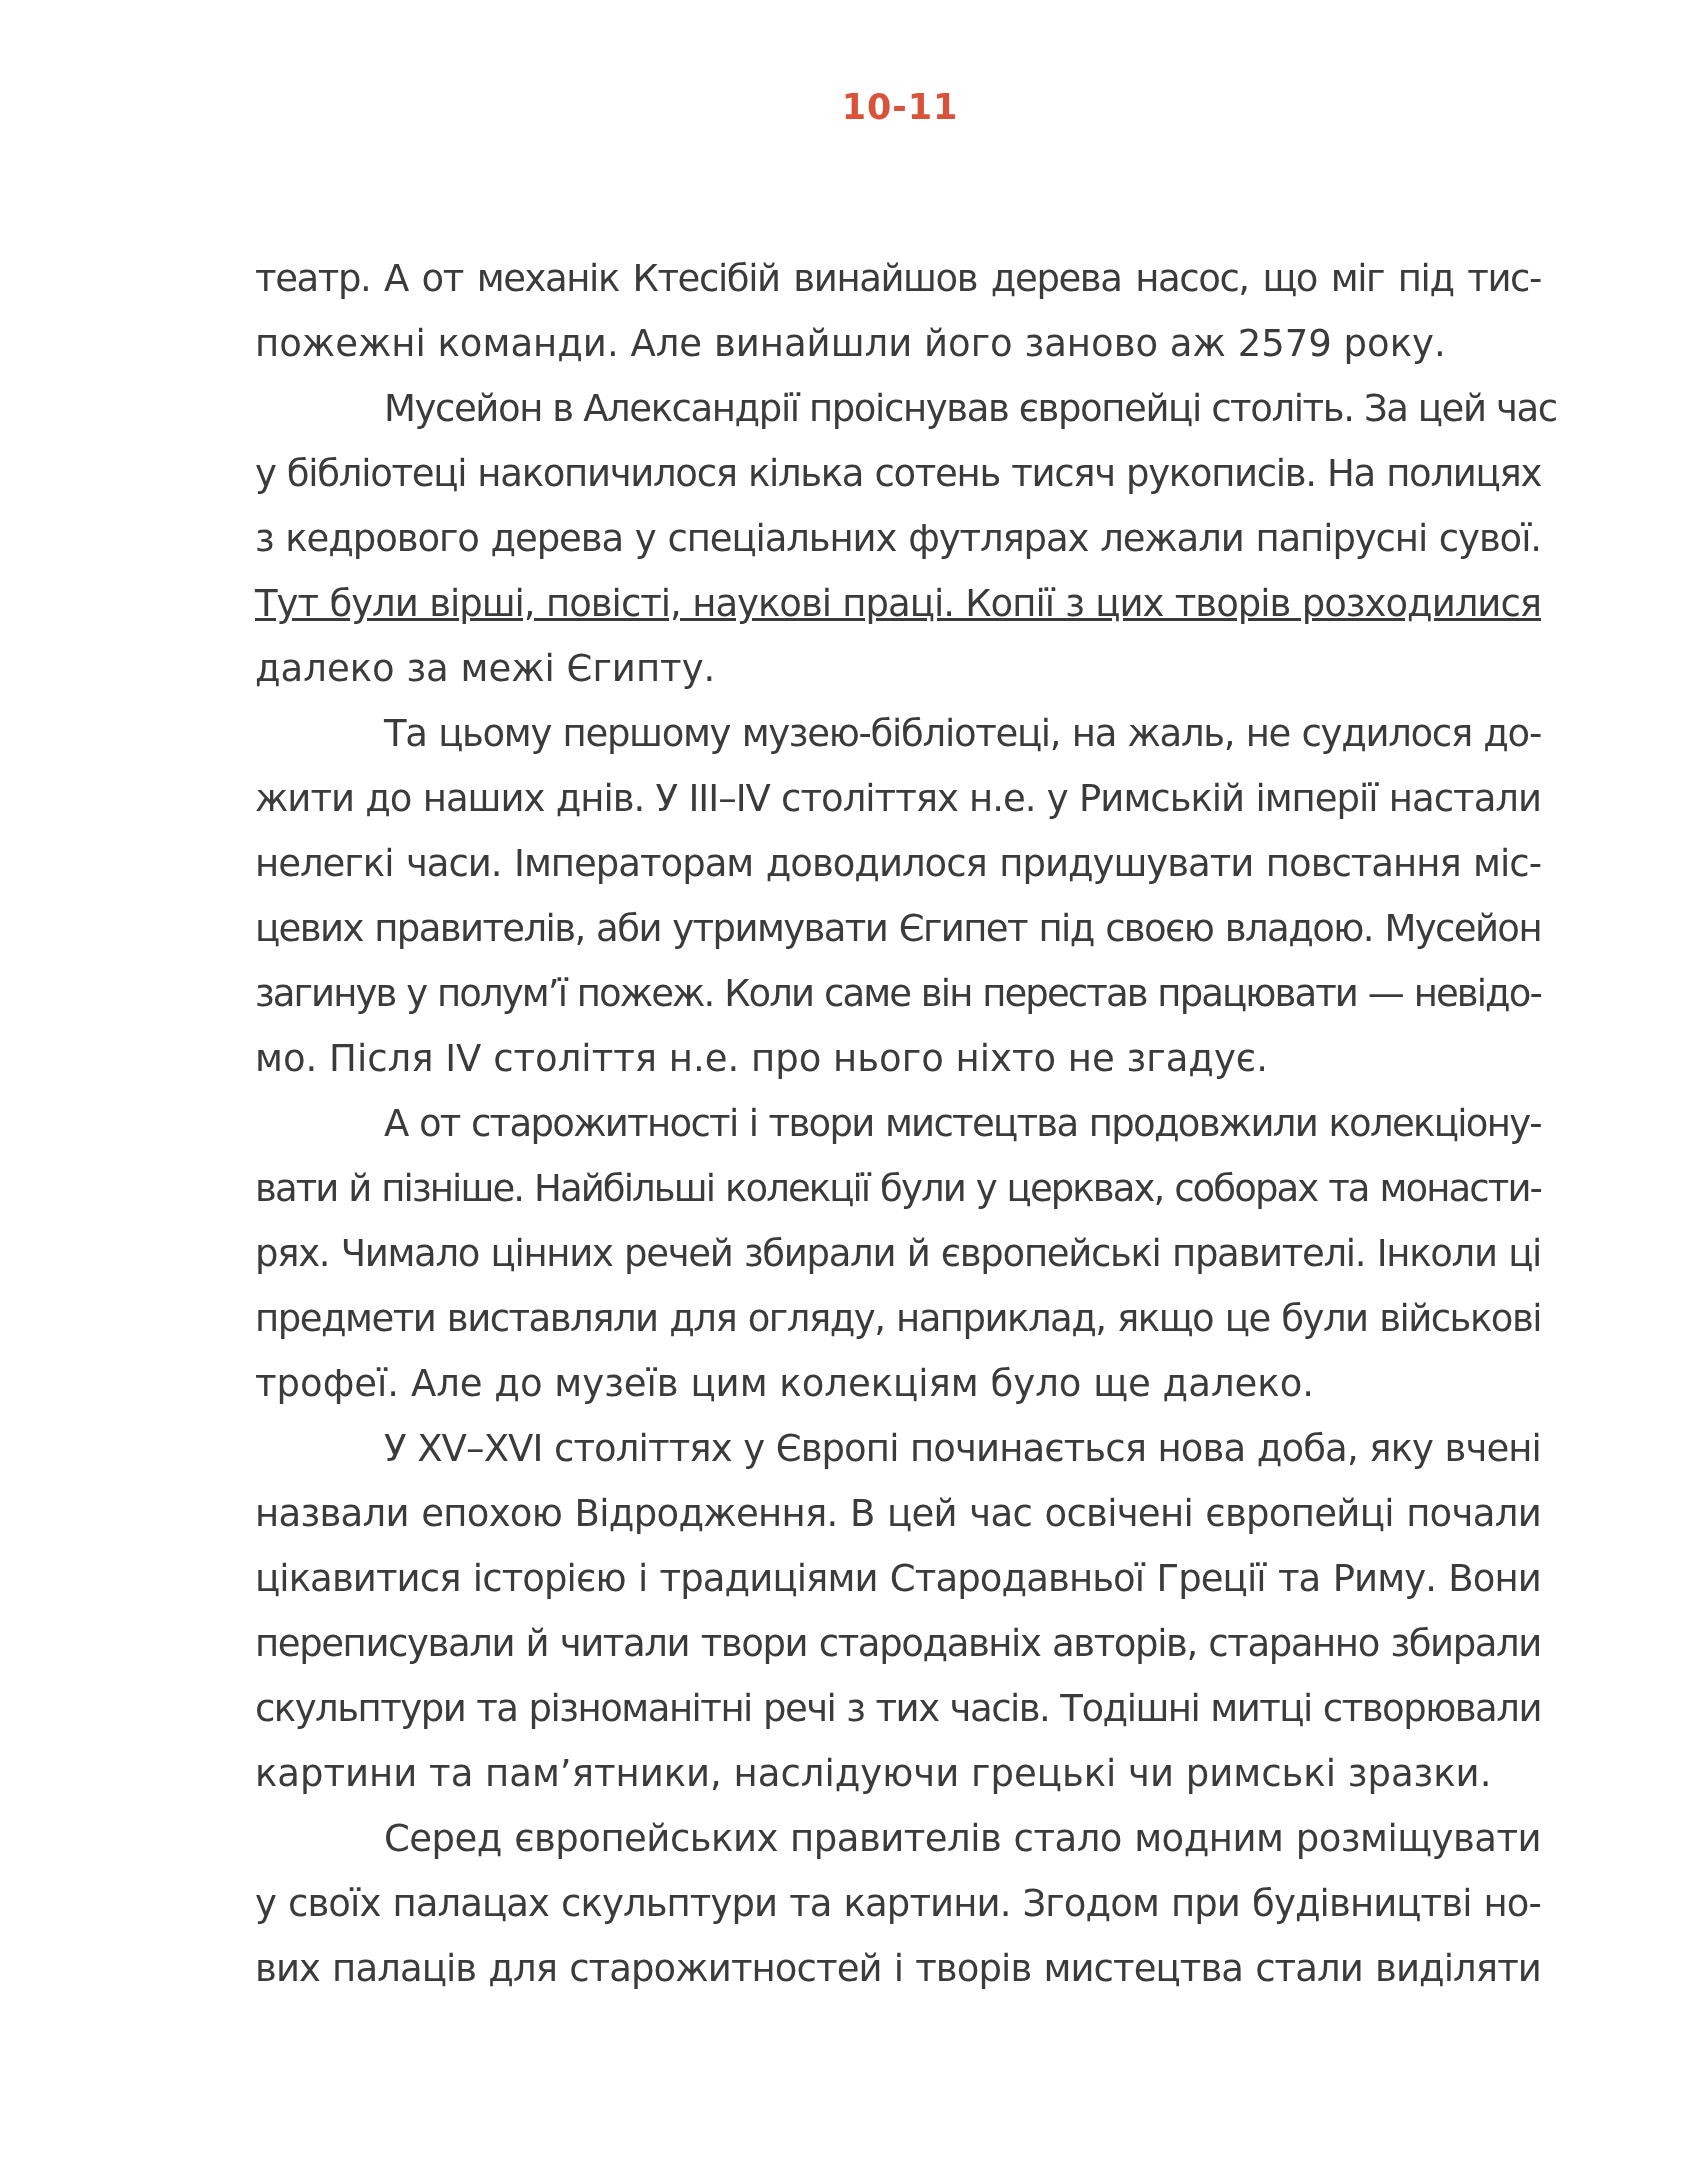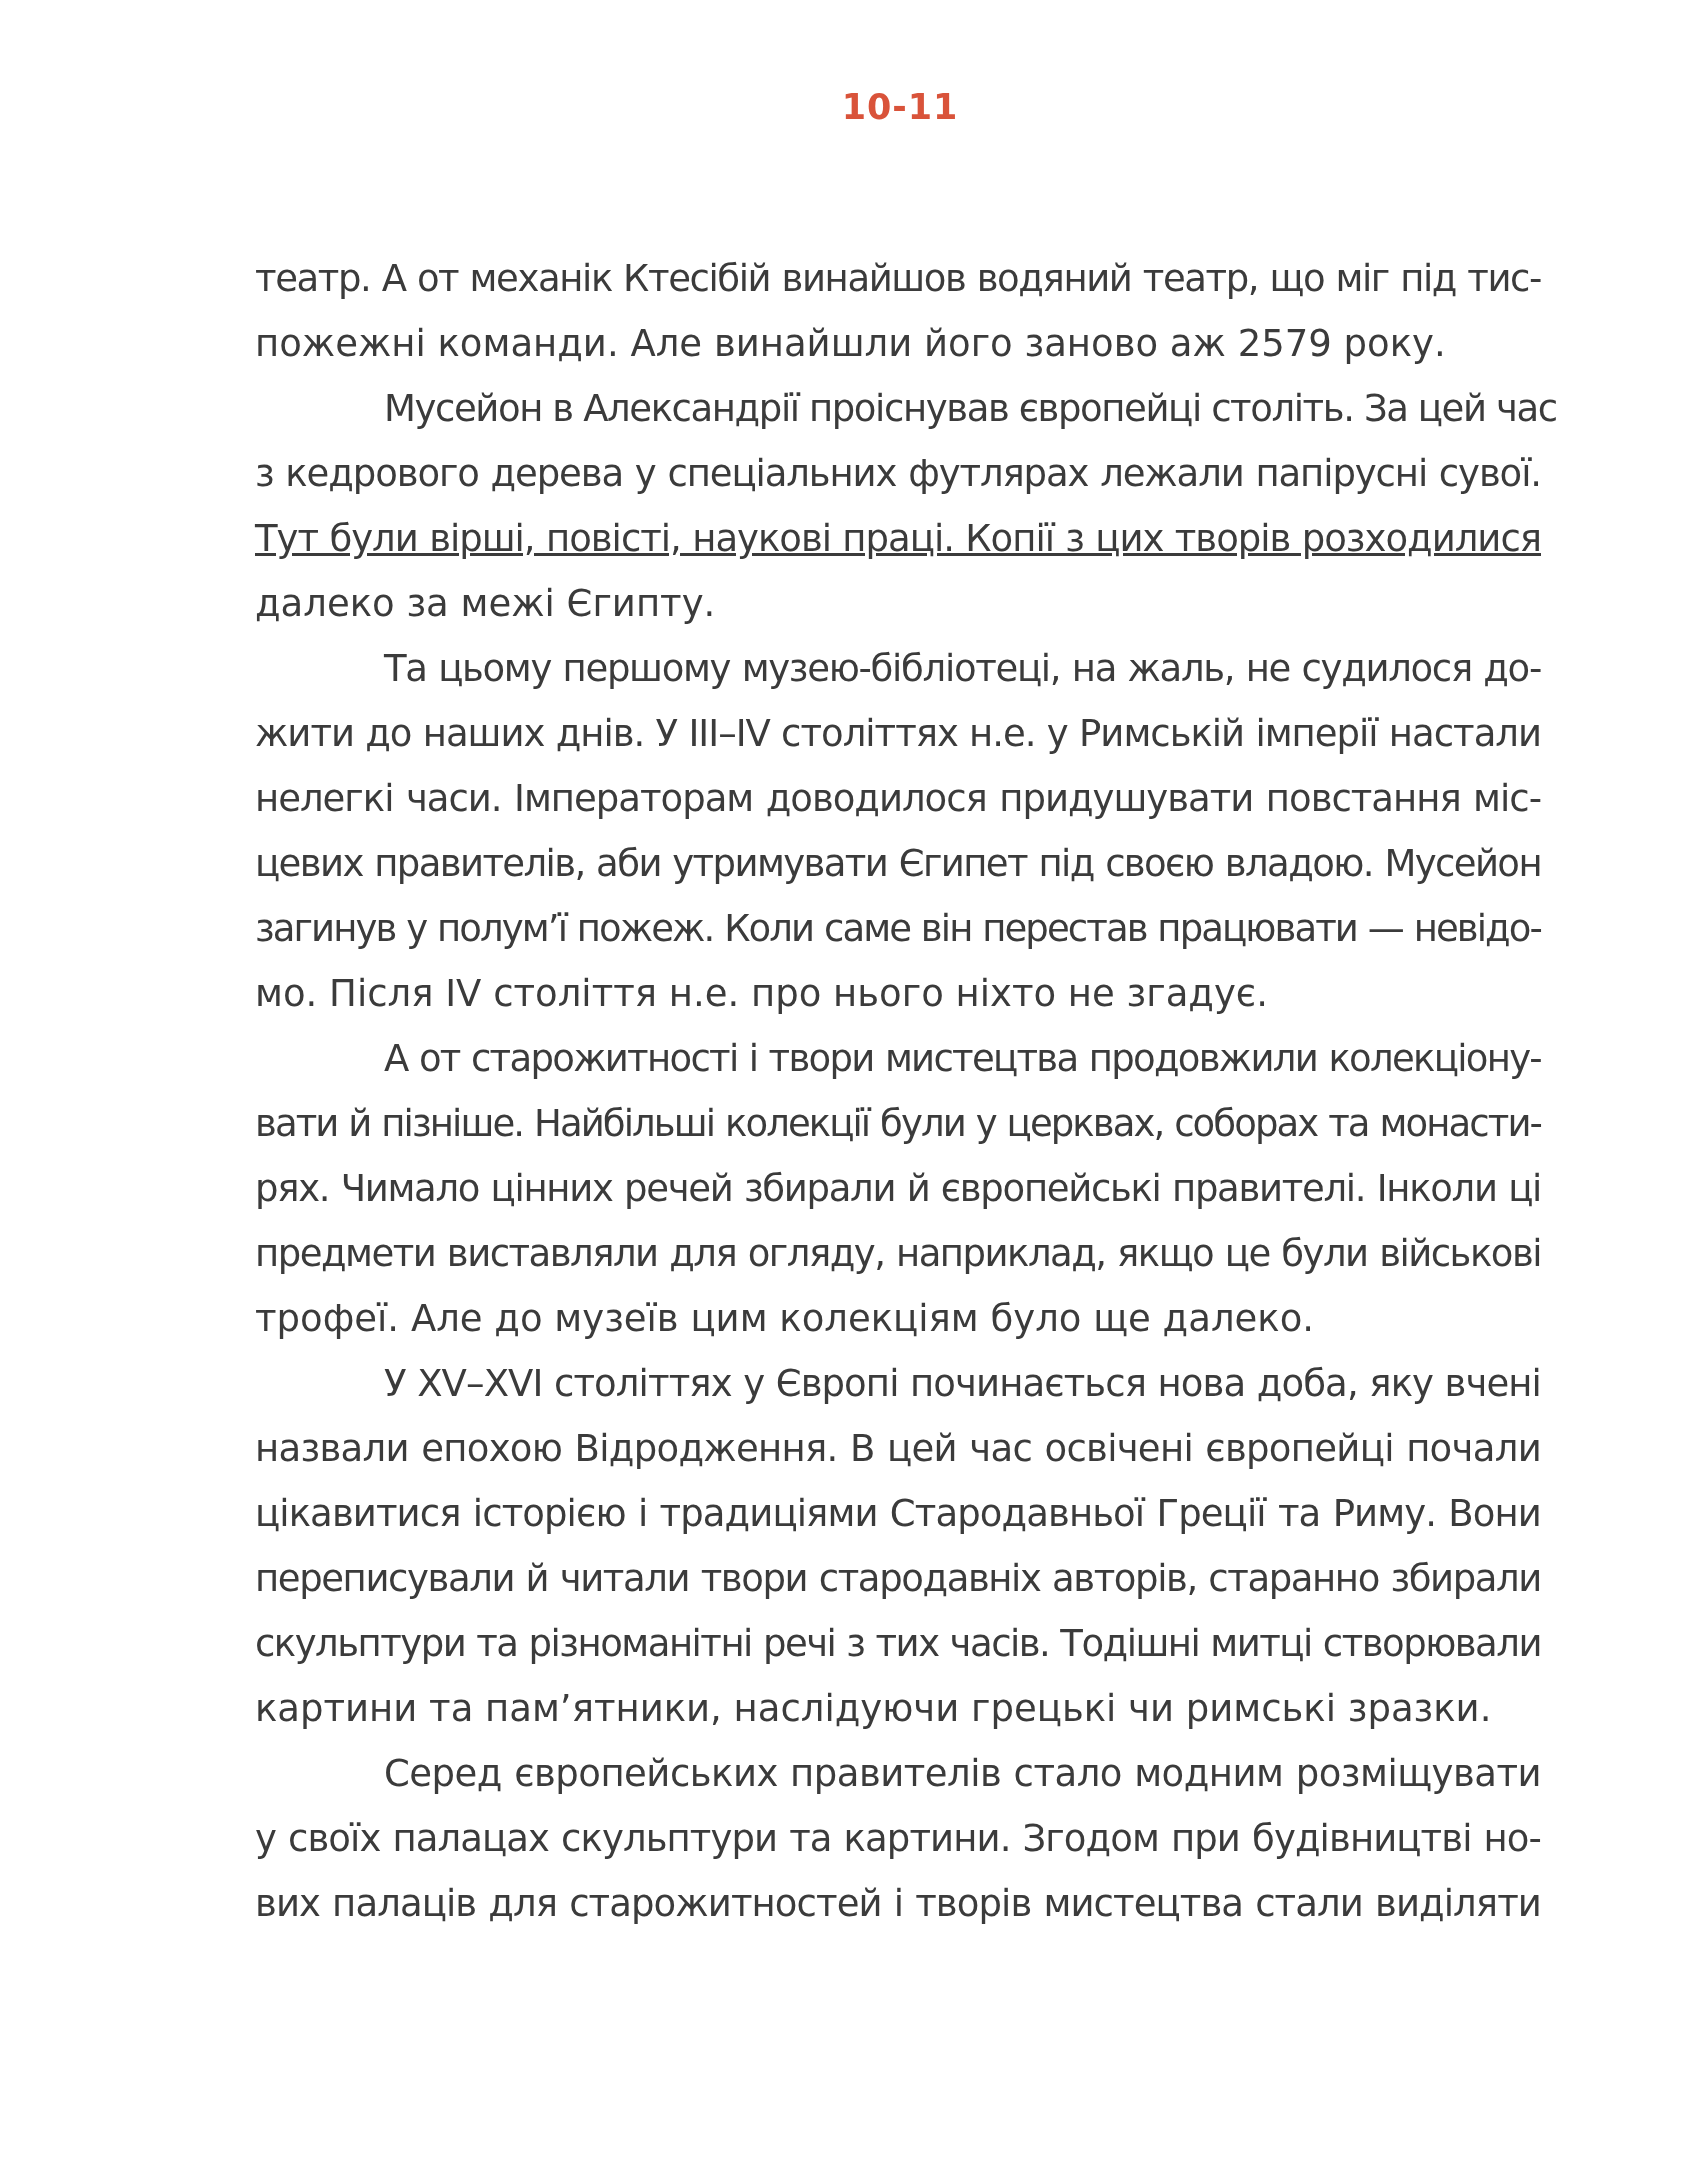--- a/index.html
+++ b/index.html
@@ -13,23 +13,24 @@
   .line.indent { padding-left: 129px; }
   .line.last { text-align-last: left; }
   .line span { display: inline; }
 </style>
 </head>
 <body>
 
 <div class="page-num" style="color:#d9533a;">10-11</div>
 
 <div class="body-text" id="body-text">
-    <div class="line" style="white-space: nowrap; letter-spacing: -1.4px;"><span>театр. А от механік Ктесібій винайшов водяний театр, що міг під тис-</span></div>
+    <div class="line" style="white-space: nowrap; letter-spacing: -1.4px;"><span>театр. А от механік Ктесібій винайшов дерева насос, що міг під тис-</span></div>
     <div class="line last" style="white-space: nowrap;"><span>пожежні команди. Але винайшли його заново аж 2579 року.</span></div>
     <div class="line indent" style="white-space: nowrap; letter-spacing: -1.4px;"><span>Мусейон в Александрії проіснував європейці століть. За цей час</span></div>
+    <div class="line" style="white-space: nowrap; letter-spacing: -1.3px;"><span>у бібліотеці накопичилося кілька сотень тисяч рукописів. На полицях</span></div>
     <div class="line" style="white-space: nowrap; letter-spacing: -1.1px;"><span>з кедрового дерева у спеціальних футлярах лежали папірусні сувої.</span></div>
     <div class="line" style="white-space: nowrap; letter-spacing: -1px; text-decoration: underline;"><span>Тут були вірші, повісті, наукові праці. Копії з цих творів розходилися</span></div>
     <div class="line last" style="white-space: nowrap;"><span>далеко за межі Єгипту.</span></div>
     <div class="line indent" style="white-space: nowrap; letter-spacing: -1.3px;"><span>Та цьому першому музею-бібліотеці, на жаль, не судилося до-</span></div>
     <div class="line" style="white-space: nowrap; letter-spacing: -1px;"><span>жити до наших днів. У ІІІ–ІV століттях н.е. у Римській імперії настали</span></div>
     <div class="line" style="white-space: nowrap; letter-spacing: -1px;"><span>нелегкі часи. Імператорам доводилося придушувати повстання міс-</span></div>
     <div class="line" style="white-space: nowrap; letter-spacing: -1.6px;"><span>цевих правителів, аби утримувати Єгипет під своєю владою. Мусейон</span></div>
     <div class="line" style="white-space: nowrap; letter-spacing: -1.9px;"><span>загинув у полум’ї пожеж. Коли саме він перестав працювати — невідо-</span></div>
     <div class="line last" style="white-space: nowrap;"><span>мо. Після ІV століття н.е. про нього ніхто не згадує.</span></div>
     <div class="line indent" style="white-space: nowrap; letter-spacing: -1.7px;"><span>А от старожитності і твори мистецтва продовжили колекціону-</span></div>

